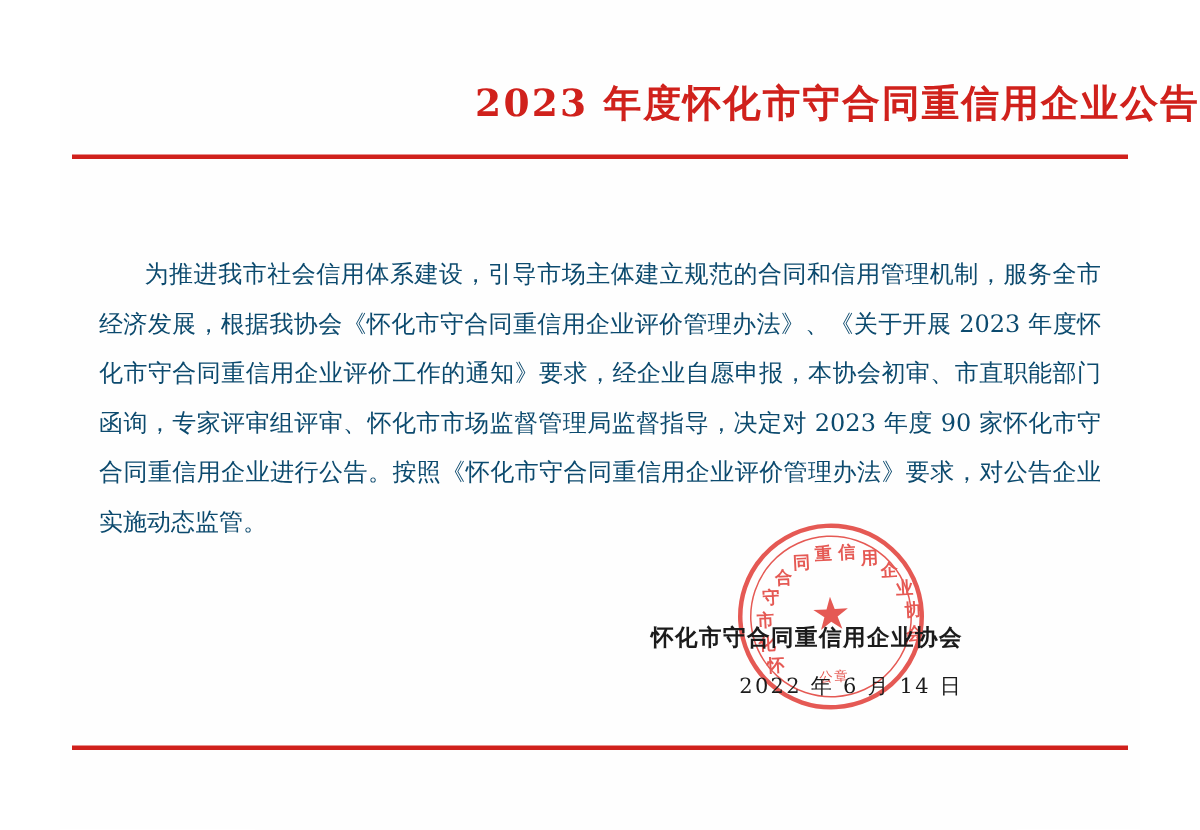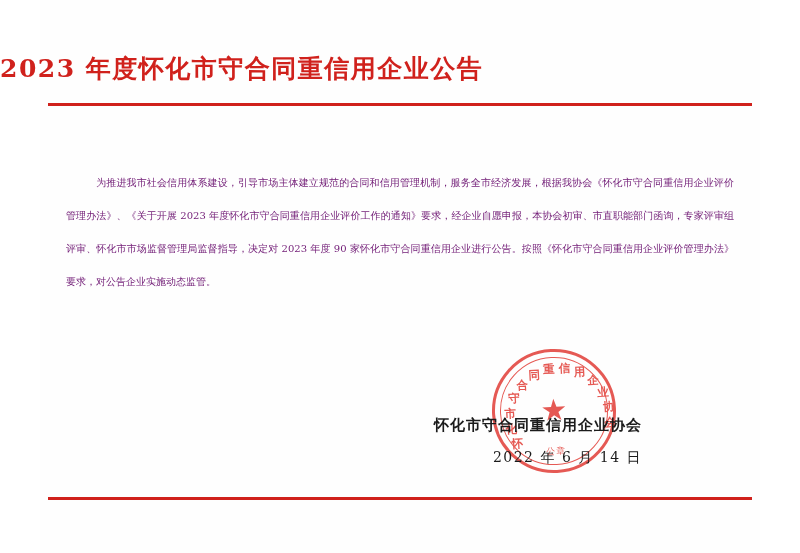--- a/index.html
+++ b/index.html
@@ -29,21 +29,21 @@
     background: #ffffff;
   }
   .edge-left { left: 0; }
   .edge-right { right: 0; }
 
   .doc-title {
     position: absolute;
     left: 0;
     right: 0;
     top: 52px;
-    text-align: left;
+    text-align: right;
     color: #d0211c;
     font-size: 25px;
     font-weight: bold;
     letter-spacing: 1.5px;
     font-family: "DejaVu Serif", serif;
   }
 
   .rule-top {
     position: absolute;
     left: 48px;
@@ -59,22 +59,22 @@
     top: 497px;
     height: 3px;
     background: #d0211c;
   }
 
   .body-text {
     position: absolute;
     left: 66px;
     width: 668px;
     top: 166px;
-    color: #701a75;
-    font-size: 10px;
+    color: #0c4a6e;
+    font-size: 16px;
     line-height: 33px;
     text-align: justify;
     text-justify: inter-ideograph;
     font-family: "DejaVu Serif", serif;
   }
   .body-text .indent {
     display: inline-block;
     width: 30px;
   }
 

